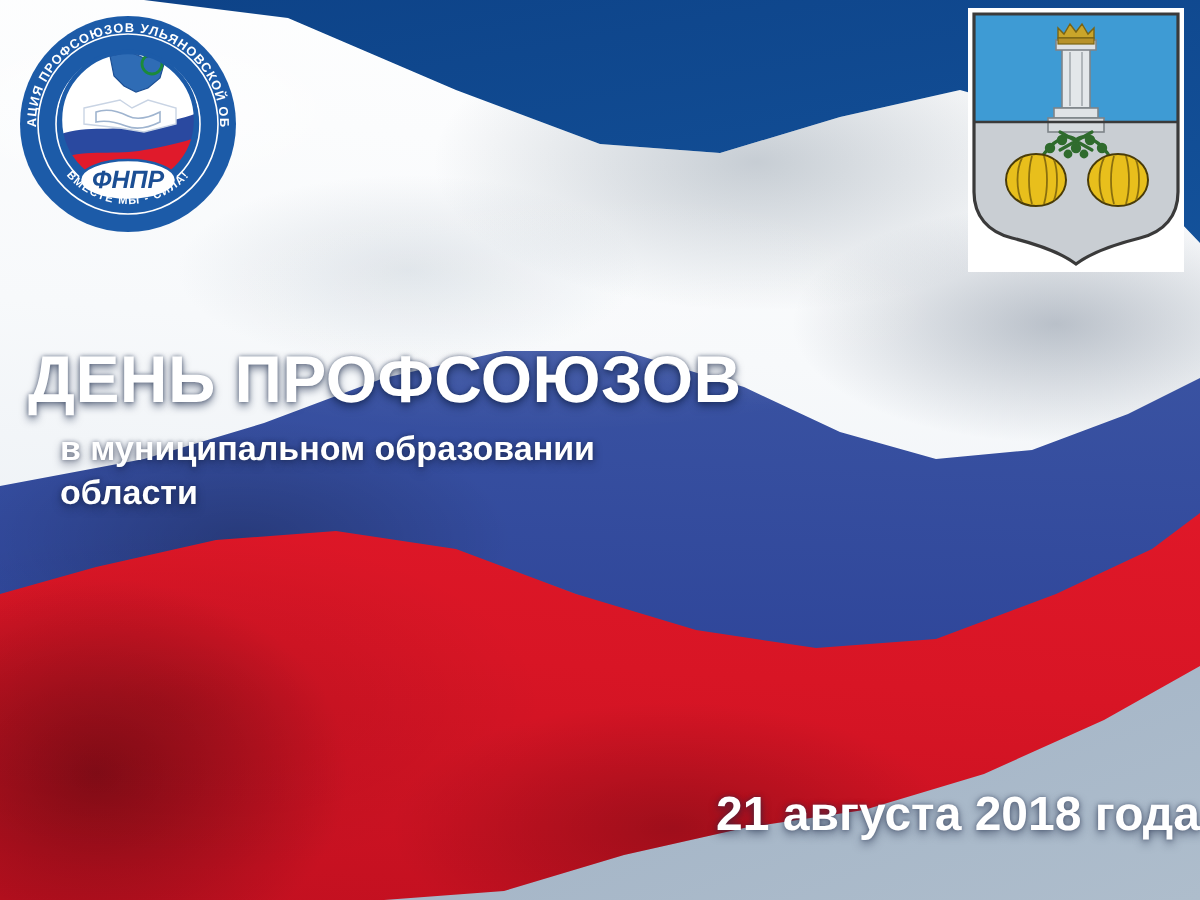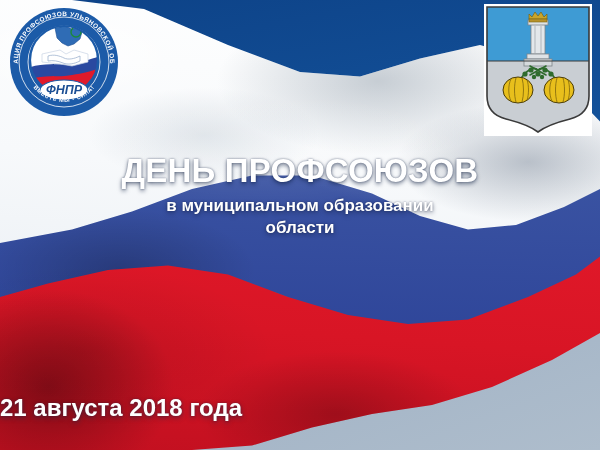--- a/index.html
+++ b/index.html
@@ -98,22 +98,22 @@
   .coat {
     position: absolute;
     right: 8px; top: 4px;
     width: 108px; height: 132px;
   }
 
   
   .text-block {
     position: absolute;
     left: 0; right: 0;
-    top: 153px;
-    text-align: center;
+    top: 172px;
+    text-align: left;
     padding: 0 14px;
     box-sizing: border-box;
   }
   .headline {
     font-size: 33px;
     font-weight: bold;
     color: #ffffff;
     letter-spacing: 0.2px;
     line-height: 1.08;
     text-shadow: 0 2px 4px rgba(10,25,60,0.55), 0 0 2px rgba(10,25,60,0.5);
@@ -128,21 +128,21 @@
     text-shadow: 0 2px 4px rgba(20,30,60,0.5), 0 0 2px rgba(20,30,60,0.45);
     margin: 0;
     max-width: 540px;
     margin-left: auto;
     margin-right: auto;
   }
   .date-line {
     position: absolute;
     left: 0; right: 0;
     top: 394px;
-    text-align: left;
+    text-align: right;
     font-size: 24px;
     font-weight: bold;
     color: #ffffff;
     text-shadow: 0 2px 5px rgba(30,40,70,0.55), 0 0 2px rgba(30,40,70,0.5);
   }
 </style>
 </head>
 <body>
 
 <div id="poster">

